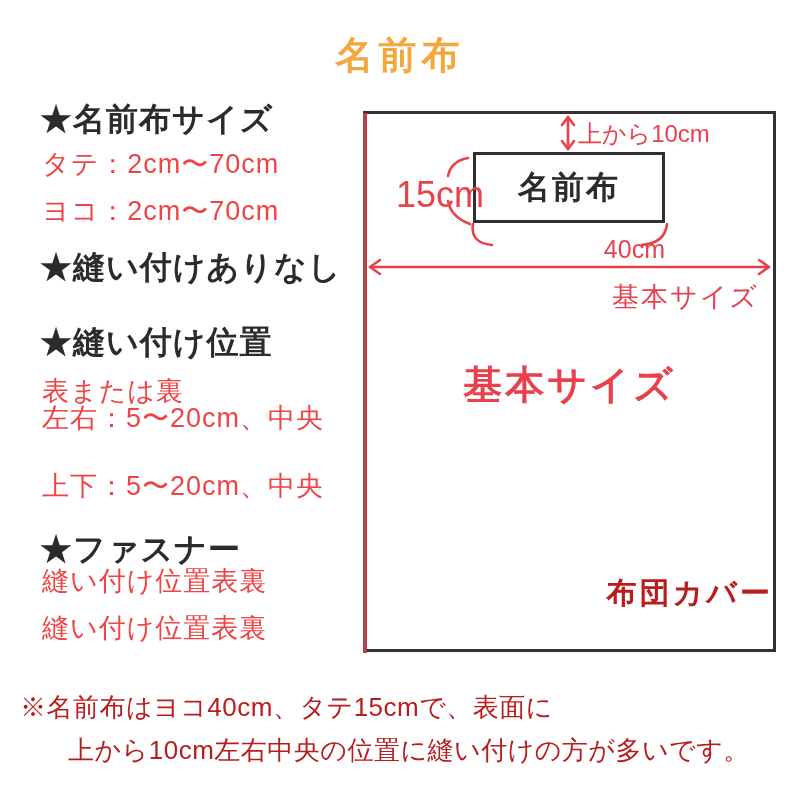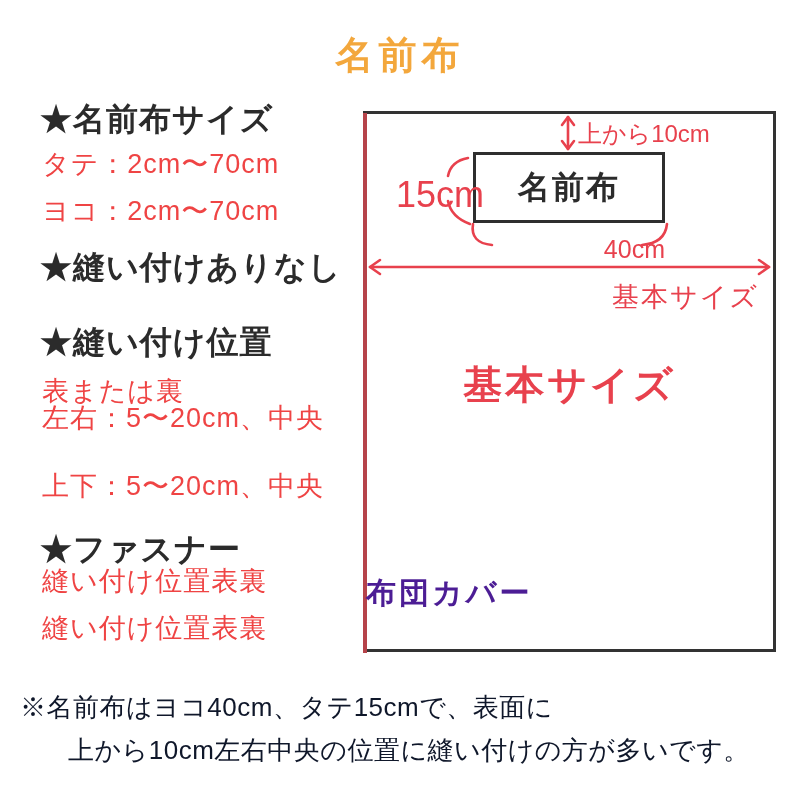--- a/index.html
+++ b/index.html
@@ -39,23 +39,23 @@
     font-size:32px; font-weight:700; color:#2b2b2b; letter-spacing:2px;
   }
   .lbl { position:absolute; white-space:nowrap; }
   .red { color:#e8414d; }
   .lbl-top-offset { left:212px; top:4px; font-size:24px; }
   .lbl-height { left:30px; top:60px; font-size:36px; }
   .lbl-width { left:107px; top:121px; width:192px; text-align:right; font-size:25px; }
   .lbl-center { right:14px; top:165px; font-size:27px; letter-spacing:2px; }
   .lbl-basic { left:0; top:244px; width:100%; text-align:center; font-size:39px; font-weight:700; letter-spacing:3px; }
   .lbl-fastener { left:8px; top:401px; font-size:26px; letter-spacing:3px; }
-  .lbl-cover { left:0; top:459px; width:100%; text-align:left; font-size:30px; font-weight:700; color:#4c1d95; letter-spacing:3px; }
+  .lbl-cover { left:0; top:459px; width:100%; text-align:right; font-size:30px; font-weight:700; color:#b91c1c; letter-spacing:3px; }
 
-  .footnote-line { position:absolute; font-size:26px; color:#0f172a; white-space:nowrap; letter-spacing:0.5px; }
+  .footnote-line { position:absolute; font-size:26px; color:#b91c1c; white-space:nowrap; letter-spacing:0.5px; }
   .fn-1 { left:20px; top:690px; }
   .fn-2 { left:68px; top:733px; }
 </style>
 </head>
 <body>
 
 <div class="page-title">名前布</div>
 
 <div>
   <div class="lp-line heading" style="top:98px">★名前布サイズ</div>

